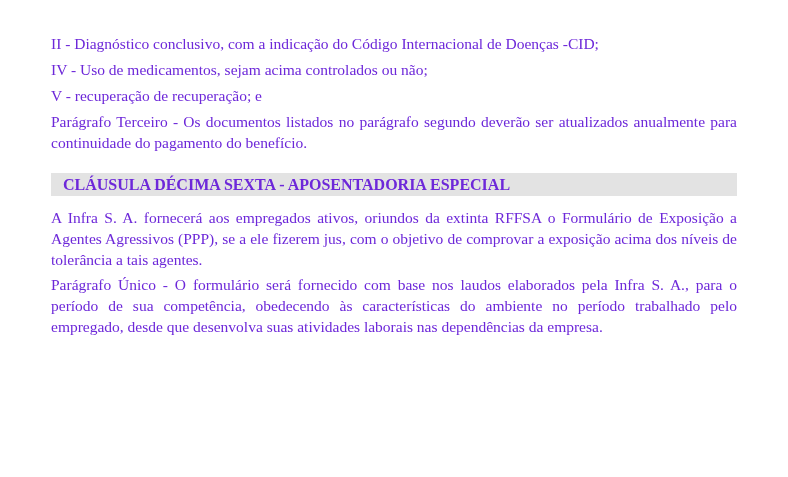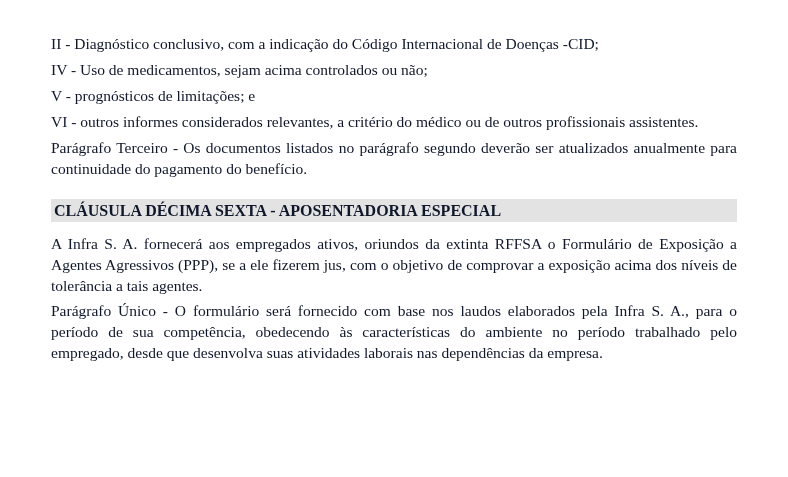--- a/index.html
+++ b/index.html
@@ -29,37 +29,36 @@
   }
   .para {
     margin: 0 0 4px 0;
     text-align: justify;
   }
   .clause-heading {
     font-size: 16px;
     line-height: 21px;
     font-weight: bold;
     margin: 20px 0 11px 0;
-    padding: 1px 3px;
+    padding: 1px 12px;
     background: #e3e3e3; 
   }
 </style>
 </head>
 <body>
 
-<div class="page" style="color: #0f172a;">
+<div class="page" style="color: #6d28d9;">
 
   <p class="list-item">II - Diagnóstico conclusivo, com a indicação do Código Internacional de Doenças -CID;</p>
 
 
   <p class="list-item">IV - Uso de medicamentos, sejam acima controlados ou não;</p>
 
-  <p class="list-item">V - prognósticos de limitações; e</p>
+  <p class="list-item">V - recuperação de recuperação; e</p>
 
-  <p class="list-item">VI - outros informes considerados relevantes, a critério do médico ou de outros profissionais assistentes.</p>
 
   <p class="para">Parágrafo Terceiro - Os documentos listados no parágrafo segundo deverão ser atualizados anualmente para continuidade do pagamento do benefício.</p>
 
 
 
   <div class="clause-heading" style="background-color: rgb(227, 227, 227);">CLÁUSULA DÉCIMA SEXTA - APOSENTADORIA ESPECIAL</div>
 
   <p class="para">A Infra S. A. fornecerá aos empregados ativos, oriundos da extinta RFFSA o Formulário de Exposição a Agentes Agressivos (PPP), se a ele fizerem jus, com o objetivo de comprovar a exposição acima dos níveis de tolerância a tais agentes.</p>
 
   <p class="para">Parágrafo Único - O formulário será fornecido com base nos laudos elaborados pela Infra S. A., para o período de sua competência, obedecendo às características do ambiente no período trabalhado pelo empregado, desde que desenvolva suas atividades laborais nas dependências da empresa.</p>

